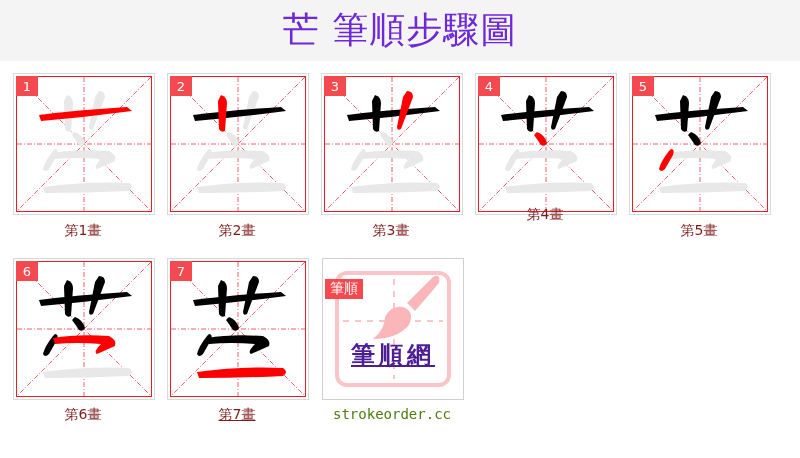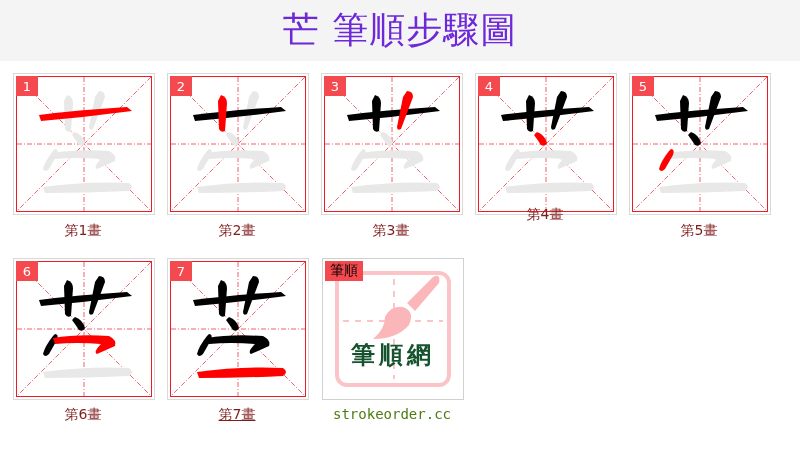--- a/index.html
+++ b/index.html
@@ -8,22 +8,22 @@
   .header { position:absolute; left:0; top:0; width:800px; height:61px; background:#f4f4f4;
             display:flex; align-items:center; justify-content:center; }
   .header .title { font-size:36px; color:#6d28d9; letter-spacing:1px; }
   .cell { position:absolute; width:140px; height:140px; border:1px solid #d9d9d9; background:#fff; }
   .cell .inner { position:absolute; left:2px; top:2px; width:134px; height:134px; border:1px solid #ec1c24; overflow:hidden; }
   .cell svg { position:absolute; left:0; top:0; width:134px; height:134px; }
   .badge { position:absolute; left:2px; top:2px; width:22px; height:20px; background:#f44a4f; color:#fff;
            font-size:13px; display:flex; align-items:center; justify-content:center; z-index:2; }
   .label { position:absolute; width:140px; text-align:center; font-size:14px; color:#7f1d1d; }
   .logo-cell { position:absolute; left:322px; top:258px; width:140px; height:140px; border:1px solid #d0d0d0; background:#fff; }
-  .logo-badge { position:absolute; left:2px; top:2px; background:#f44a4f; color:#000000; font-size:14px; padding:1px 5px; z-index:2; }
-  .logo-text { position:absolute; left:0; top:80px; width:140px; text-align:center; font-size:24px; font-weight:bold; color:#14532d; letter-spacing:4px; z-index:2; }
+  .logo-badge { position:absolute; left:2px; top:20px; background:#f44a4f; color:#ffffff; font-size:14px; padding:1px 5px; z-index:2; }
+  .logo-text { position:absolute; left:0; top:80px; width:140px; text-align:center; font-size:24px; font-weight:bold; color:#4c1d95; letter-spacing:4px; z-index:2;text-decoration:underline; }
   .site { position:absolute; left:322px; top:406px; width:140px; text-align:center; font-family:"DejaVu Sans Mono", monospace; font-size:14px; color:#4d7c0f; }
 </style>
 </head>
 <body>
 
 <div class="header">
   <span class="title">芒 筆順步驟圖</span>
 </div>
 
 <svg width="0" height="0" style="position:absolute">

